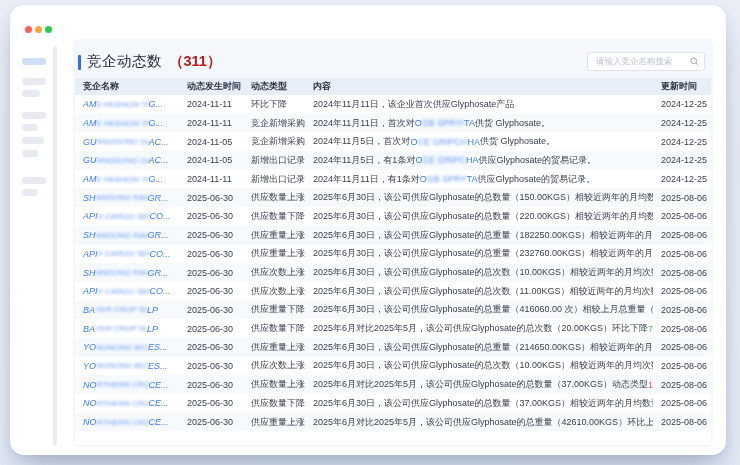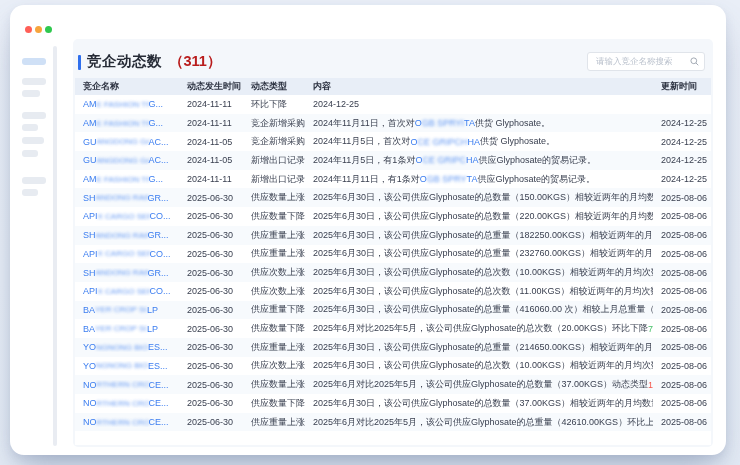--- a/index.html
+++ b/index.html
@@ -18,21 +18,21 @@
   #sidebar { position:absolute; left:12px; top:53px; width:30px; }
   .sb-bar { height:7px; border-radius:3px; background:#e7ebf1; }
   .sb-bar.active { background:#cfe0f6; }
   #sidebar-divider { position:absolute; left:43px; top:41px; width:4px; height:400px;
     background:#e9ecf2; border-radius:2px; }
   
   #panel { position:absolute; left:63px; top:34px; width:640px; height:408px;
     background:#f4f7fb; border-radius:5px; }
   #accent { position:absolute; left:5px; top:16px; width:3px; height:15px;
     background:#2f6fed; border-radius:1px; }
-  #title { position:absolute; left:14px; top:13px; font-size:14.5px; font-weight:bold;
+  #title { position:absolute; left:14px; top:13px; font-size:14.5px; font-weight:normal;
     color:#262b36; letter-spacing:.5px; }
   #title-count { position:absolute; left:96px; top:13px; font-size:14.5px; font-weight:bold;
     color:#b91c1c; }
   #search { position:absolute; left:514px; top:13px; width:118px; height:19px;
     background:#fff; border:1px solid #e0e4ea; border-radius:3px;
     display:flex; align-items:center; padding:0 5px 0 8px; }
   #search-ph { flex:1; font-size:8.5px; color:#b9c0cc; white-space:nowrap; overflow:hidden; }
   #search-icon { width:9px; height:9px; flex:0 0 auto; }
   
   #thead { position:absolute; left:2px; top:39px; width:636px; height:17px;
@@ -40,21 +40,21 @@
   #tbody { position:absolute; left:2px; top:56px; width:636px; height:350px;
     background:#fff; overflow:hidden; }
   .hcell { font-size:9px; font-weight:bold; color:#2b3140; padding-left:8px;
     white-space:nowrap; overflow:hidden; }
   .row { display:flex; align-items:center; height:18.7px; }
   .row:nth-child(even) { background:#f7fafd; }
   .cell { font-size:9px; color:#3a4050; padding-left:8px; white-space:nowrap;
     overflow:hidden; display:flex; align-items:center; }
   .c0 { width:104px; } .c1 { width:64px; } .c2 { width:62px; }
   .c3 { width:348px; } .c4 { width:58px; }
-  .link { color:#3c7ef0; }
+  .link { color:#3c7ef0;font-style:italic; }
   .blurred { filter:blur(1.7px); opacity:.8; display:inline-block; max-width:52px;
     overflow:hidden; font-size:8px; }
   .seg-b { color:#3c7ef0; }
   .seg-bb { color:#3c7ef0; filter:blur(1.5px); opacity:.85; display:inline-block; }
   .seg-r { color:#f5564b; }
   .seg-g { color:#49c26a; }
 </style>
 </head>
 <body>
 
@@ -98,20 +98,23 @@
       </div>
     <div id="tbody">
         <div class="row">
           <div class="cell c0">
             <span class="link">AM</span>
             <span class="link blurred">E FASHION TRADING</span>
             <span class="link"> G...</span>
           </div>
           <div class="cell c1">2024-11-11</div>
           <div class="cell c2">环比下降</div>
+          <div class="cell c3">
+            <span>2024年11月11日，该企业首次供应Glyphosate产品</span>
+          </div>
           <div class="cell c4">2024-12-25</div>
         </div>
         <div class="row">
           <div class="cell c0">
             <span class="link">AM</span>
             <span class="link blurred">E FASHION TRADING</span>
             <span class="link"> G...</span>
           </div>
           <div class="cell c1">2024-11-11</div>
           <div class="cell c2">竞企新增采购商</div>

